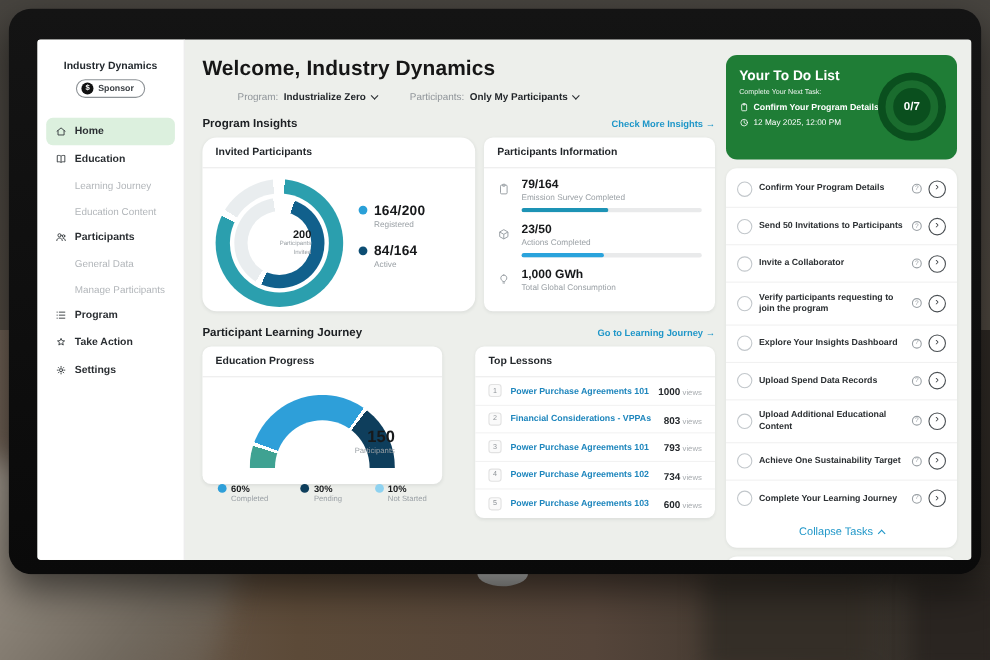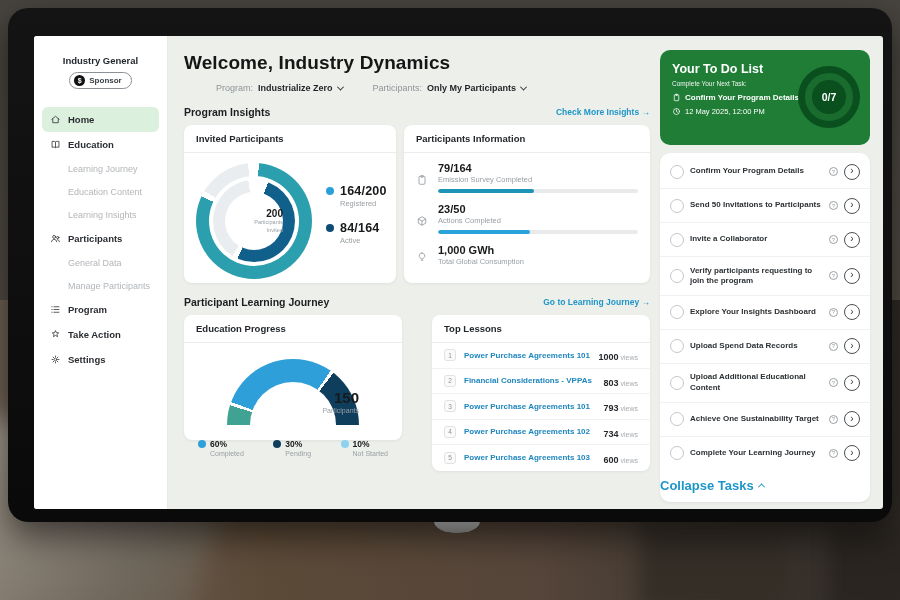--- a/index.html
+++ b/index.html
@@ -42,38 +42,38 @@
   .f-value { color:#1f2327; font-weight:700; }
   .chev { width:5px; height:5px; border-right:1.4px solid #2a2e32; border-bottom:1.4px solid #2a2e32; transform:rotate(45deg) translate(-1px,-1px); display:inline-block; }
   .section-row { display:flex; align-items:center; justify-content:space-between; margin-top:13px; margin-bottom:7px; }
   .section-h { font-size:10.5px; font-weight:700; color:#1c1f22; }
   .tlink { font-size:8.5px; font-weight:700; color:#1e96c8; cursor:pointer; }
   .cards-row { display:flex; gap:8px; }
   .card { background:#fff; border-radius:8px; box-shadow:0 1px 3px rgba(30,40,40,.07); }
   .card-h { padding:8px 12px; border-bottom:1px solid #ececec; font-size:9.5px; font-weight:700; color:#23272b; }
 
   
-  .c-invited { width:212px; height:158px; }
+  .c-invited { width:248px; height:158px;border-radius:13px; }
   .invited-body { display:flex; align-items:center; gap:14px; padding:10px 8px 0 12px; }
   .donut { position:relative; width:116px; height:116px; }
   .d-outer { width:116px; height:116px; border-radius:50%; display:flex; align-items:center; justify-content:center; }
   .d-hole1 { width:90px; height:90px; border-radius:50%; background:#fff; display:flex; align-items:center; justify-content:center; }
   .d-inner { width:82px; height:82px; border-radius:50%; display:flex; align-items:center; justify-content:center; }
   .d-hole2 { width:58px; height:58px; border-radius:50%; background:#fff; display:flex; flex-direction:column; align-items:flex-end; justify-content:center; }
   .d-val { font-size:10px; font-weight:700; color:#17191b; }
   .d-lab { font-size:5.5px; color:#9aa0a5; line-height:1.3; }
   .dl-item { display:flex; align-items:flex-start; gap:6px; margin-bottom:13px; }
   .dot { width:8px; height:8px; border-radius:50%; margin-top:3px; flex:0 0 auto; }
   .dl-val { font-size:12.5px; font-weight:700; color:#17191b; letter-spacing:.2px; }
   .dl-lab { font-size:7.5px; color:#9aa0a5; margin-top:1px; }
 
   
   .c-info { flex:1; height:158px; }
   .info-body { padding:9px 12px 0; }
-  .info-row { display:flex; gap:8px; margin-bottom:10px;align-items:center; }
+  .info-row { display:flex; gap:8px; margin-bottom:10px; }
   .i-icon { color:#9aa0a5; flex:0 0 14px; padding-top:4px; }
   .i-body { flex:1; }
   .i-val { font-size:11px; font-weight:700; color:#17191b; }
   .i-lab { font-size:7.5px; color:#9aa0a5; margin-top:1px; }
   .i-track { height:4px; border-radius:2px; background:#e9eaeb; margin-top:5px; overflow:hidden; }
   .i-fill { height:100%; border-radius:2px; }
 
   
   .c-gauge { width:218px; height:125px; }
   .gauge-box { position:relative; width:132px; height:68px; margin:16px auto 0; overflow:hidden; }
@@ -106,21 +106,21 @@
   .todo-ring { position:absolute; right:10px; top:16px; width:62px; height:62px; border-radius:50%; background:#0a4f1e; display:flex; align-items:center; justify-content:center; }
   .ring-inner { width:48px; height:48px; border-radius:50%; border:7px solid #1a6c2e; display:flex; align-items:center; justify-content:center; }
   .ring-inner span { font-size:10.5px; font-weight:700; color:#fff; }
 
   .tasks-card { background:#fff; border-radius:10px; margin-top:8px; padding:2px 0 4px; box-shadow:0 1px 3px rgba(30,40,40,.07); }
   .task-row { display:flex; align-items:center; gap:6px; padding:8.5px 10px; border-bottom:1px solid #f1f1f1; cursor:pointer; }
   .t-check { width:14px; height:14px; border:1.4px solid #c2c7cb; border-radius:50%; flex:0 0 auto; }
   .t-label { flex:1; font-size:8px; font-weight:700; color:#2d3134; line-height:1.3; }
   .t-help { width:9px; height:9px; border:1px solid #9aa0a5; border-radius:50%; color:#9aa0a5; font-size:6px; display:flex; align-items:center; justify-content:center; flex:0 0 auto; }
   .t-go { width:16px; height:16px; border:1.3px solid #4a4f53; border-radius:50%; color:#34383c; font-size:10px; line-height:1; display:flex; align-items:center; justify-content:center; flex:0 0 auto; padding-bottom:1px; }
-  .collapse { display:flex; align-items:center; gap:5px; padding:8px 0 5px; color:#1e96c8; font-size:13px; font-weight:700; cursor:pointer; }
+  .collapse { display:flex; align-items:center; justify-content:center; gap:5px; padding:8px 0 5px; color:#1e96c8; font-size:10px; font-weight:400; cursor:pointer; }
   .chev-up { width:5px; height:5px; border-right:1.4px solid #1e96c8; border-bottom:1.4px solid #1e96c8; transform:rotate(-135deg) translate(-1px,-1px); display:inline-block; }
   .news-card { background:#fff; border-radius:10px; margin-top:8px; height:60px; box-shadow:0 1px 3px rgba(30,40,40,.07); }
   .news-h { padding:9px 12px; border-bottom:1px solid #ececec; font-size:9.5px; font-weight:700; color:#23272b; }
   svg { display:block; }
 </style>
 </head>
 <body>
 
 <div class="bg">
   <div class="bg-top"></div>
@@ -129,21 +129,21 @@
   <div class="bg-block1"></div>
   <div class="bg-block2"></div>
 </div>
 
 <div class="stand-neck"></div>
 <div class="monitor">
 <div class="screen">
 
   <div class="sidebar">
     <div class="org">
-      <div class="org-name">Industry General</div>
+      <div class="org-name">Industry Dynamics</div>
       <div class="sponsor">
         <span class="sp-ic">$</span>
         <span>Sponsor</span>
       </div>
     </div>
     <div class="menu">
       <div class="side-item active">
         <span>
               <svg width="11" height="11" viewBox="0 0 24 24" fill="none" stroke="currentColor" stroke-width="1.8" stroke-linecap="round" stroke-linejoin="round">
                 <path d="M4 11.5L12 5l8 6.5"></path>
@@ -159,23 +159,20 @@
                 <path d="M12 6.5V19"></path>
               </svg>
             </span>
         <span>Education</span>
       </div>
       <div class="side-sub">
             <span>Learning Journey</span>
           </div>
       <div class="side-sub">
             <span>Education Content</span>
-          </div>
-      <div class="side-sub">
-            <span>Learning Insights</span>
           </div>
       <div class="side-item">
         <span>
               <svg width="11" height="11" viewBox="0 0 24 24" fill="none" stroke="currentColor" stroke-width="1.8" stroke-linecap="round">
                 <circle cx="9" cy="8.5" r="3.2"></circle>
                 <path d="M3.5 19c0-3 2.5-5 5.5-5s5.5 2 5.5 5"></path>
                 <circle cx="17" cy="10" r="2.5"></circle>
                 <path d="M16 14.6c2.6.2 4.5 2 4.5 4.4"></path>
               </svg>
             </span>

